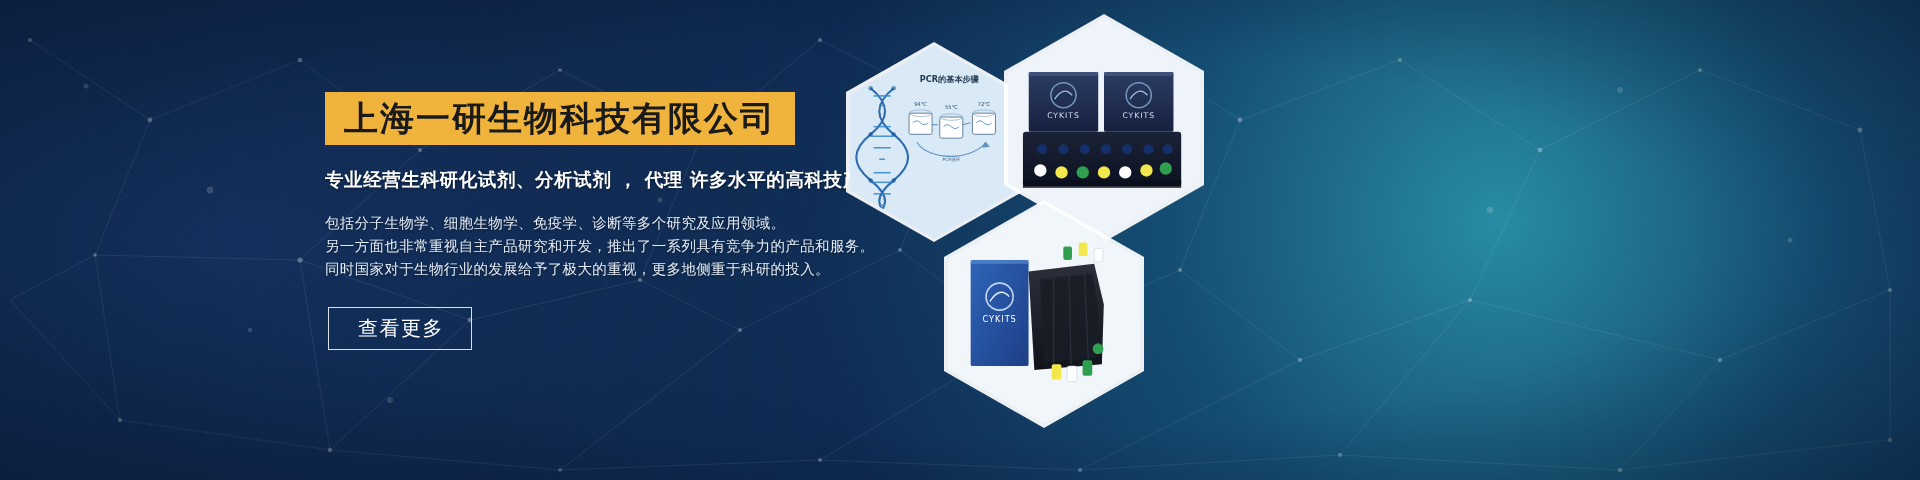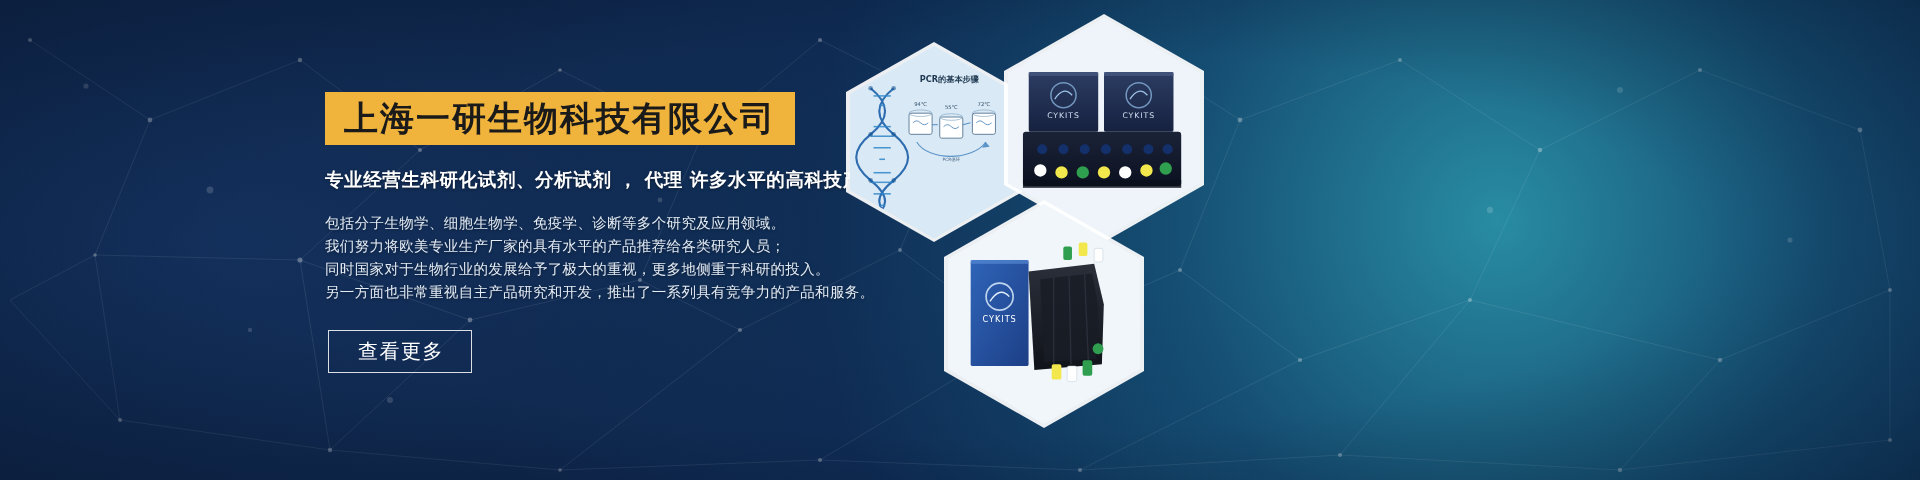--- a/index.html
+++ b/index.html
@@ -192,23 +192,22 @@
   <div class="vignette"></div>
 
   <div class="content">
 
     <div class="title-badge">上海一研生物科技有限公司</div>
 
     <div class="subtitle">专业经营生科研化试剂、分析试剂 ， 代理 许多水平的高科技产品</div>
 
     <div class="desc">
       <p>包括分子生物学、细胞生物学、免疫学、诊断等多个研究及应用领域。</p>
-      <p>我们努力将欧美专业生产厂家的具有水平的产品推荐给各类研究人员；</p>
+      <p>另一方面也非常重视自主产品研究和开发，推出了一系列具有竞争力的产品和服务。</p>
       <p>同时国家对于生物行业的发展给予了极大的重视，更多地侧重于科研的投入。</p>
-      <p>另一方面也非常重视自主产品研究和开发，推出了一系列具有竞争力的产品和服务。</p>
     </div>
 
     <div class="more-btn">查看更多</div>
   </div>
 
   <div class="hexwrap">
 
     <div class="hex hex-outer" id="hex1">
       <div class="hex-inner">
         <svg viewBox="0 0 176 200" preserveAspectRatio="xMidYMid slice" aria-hidden="true">

